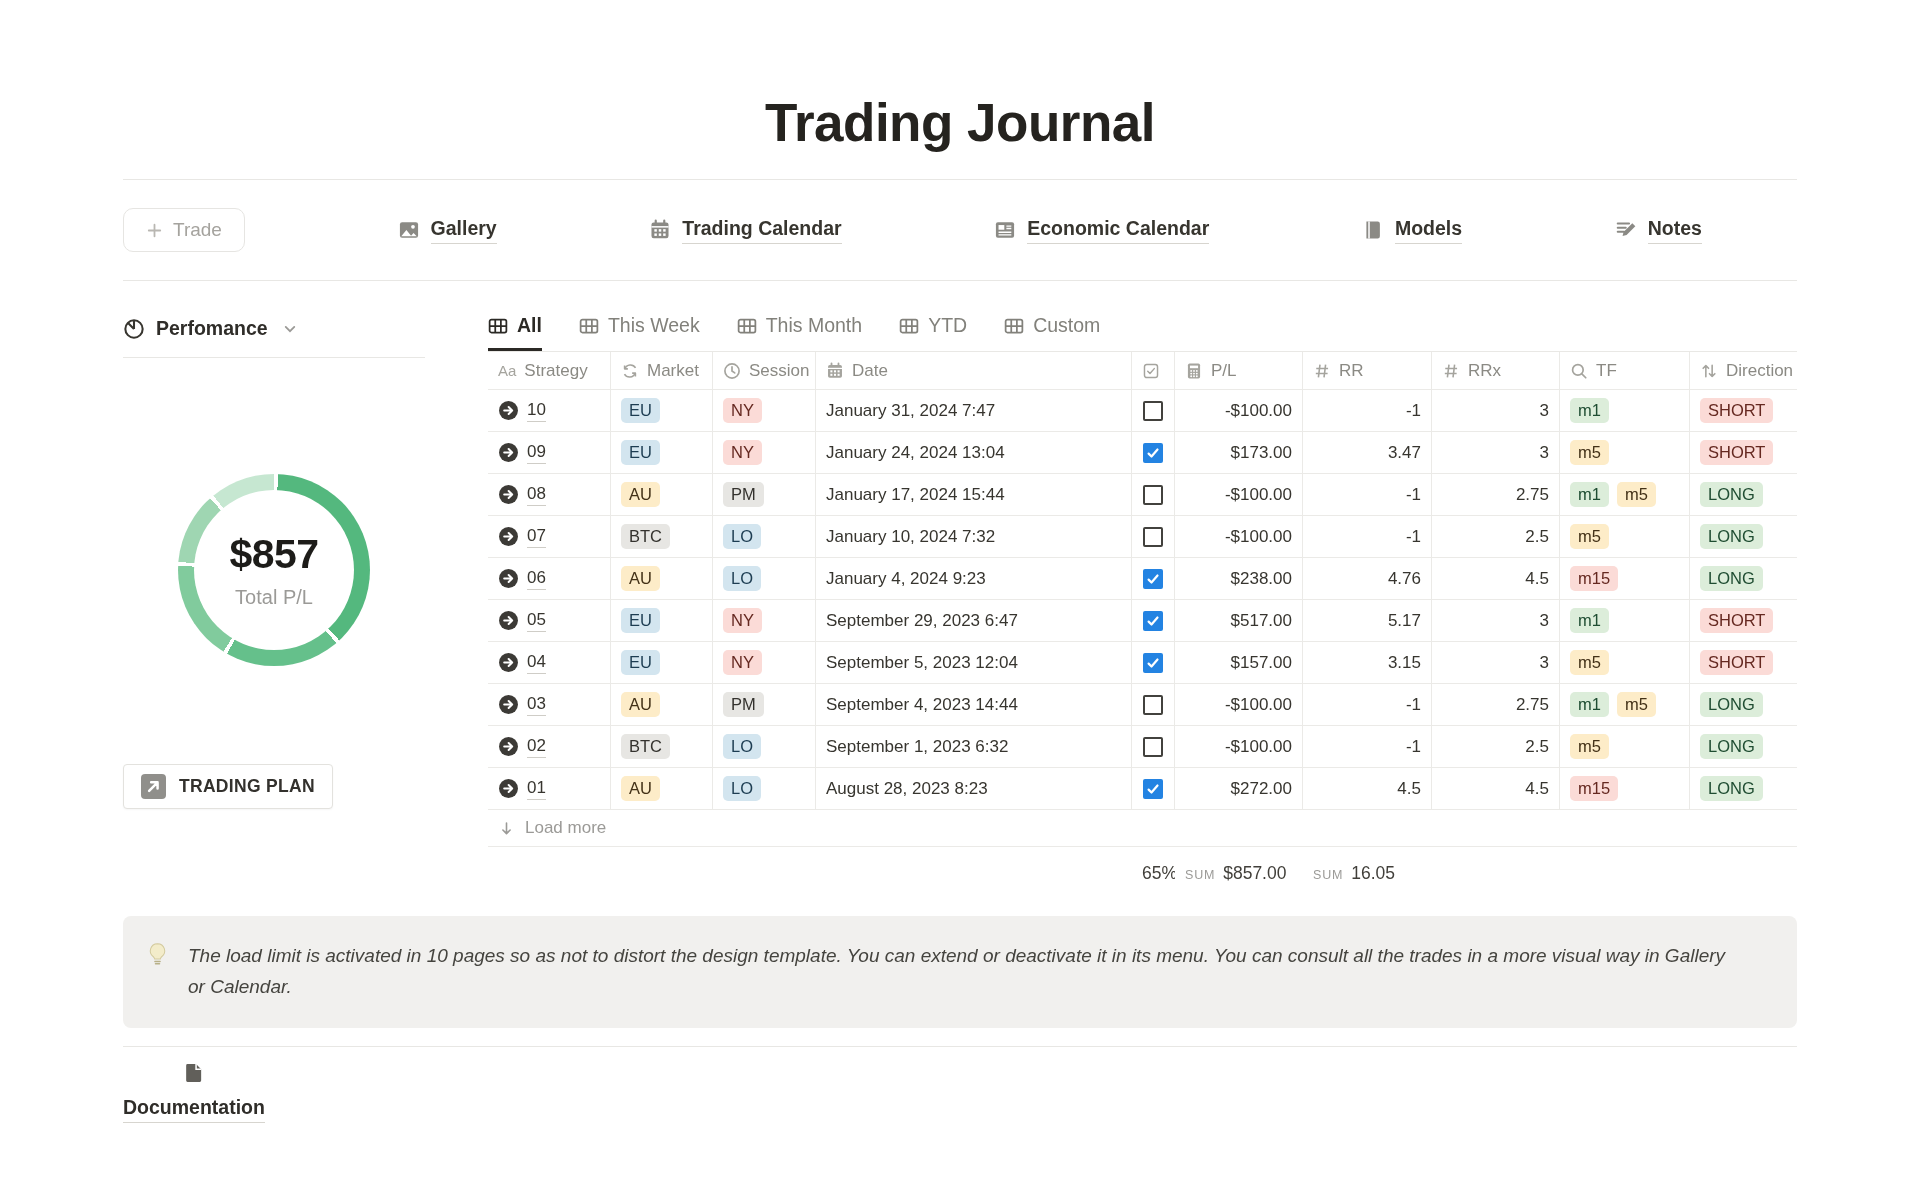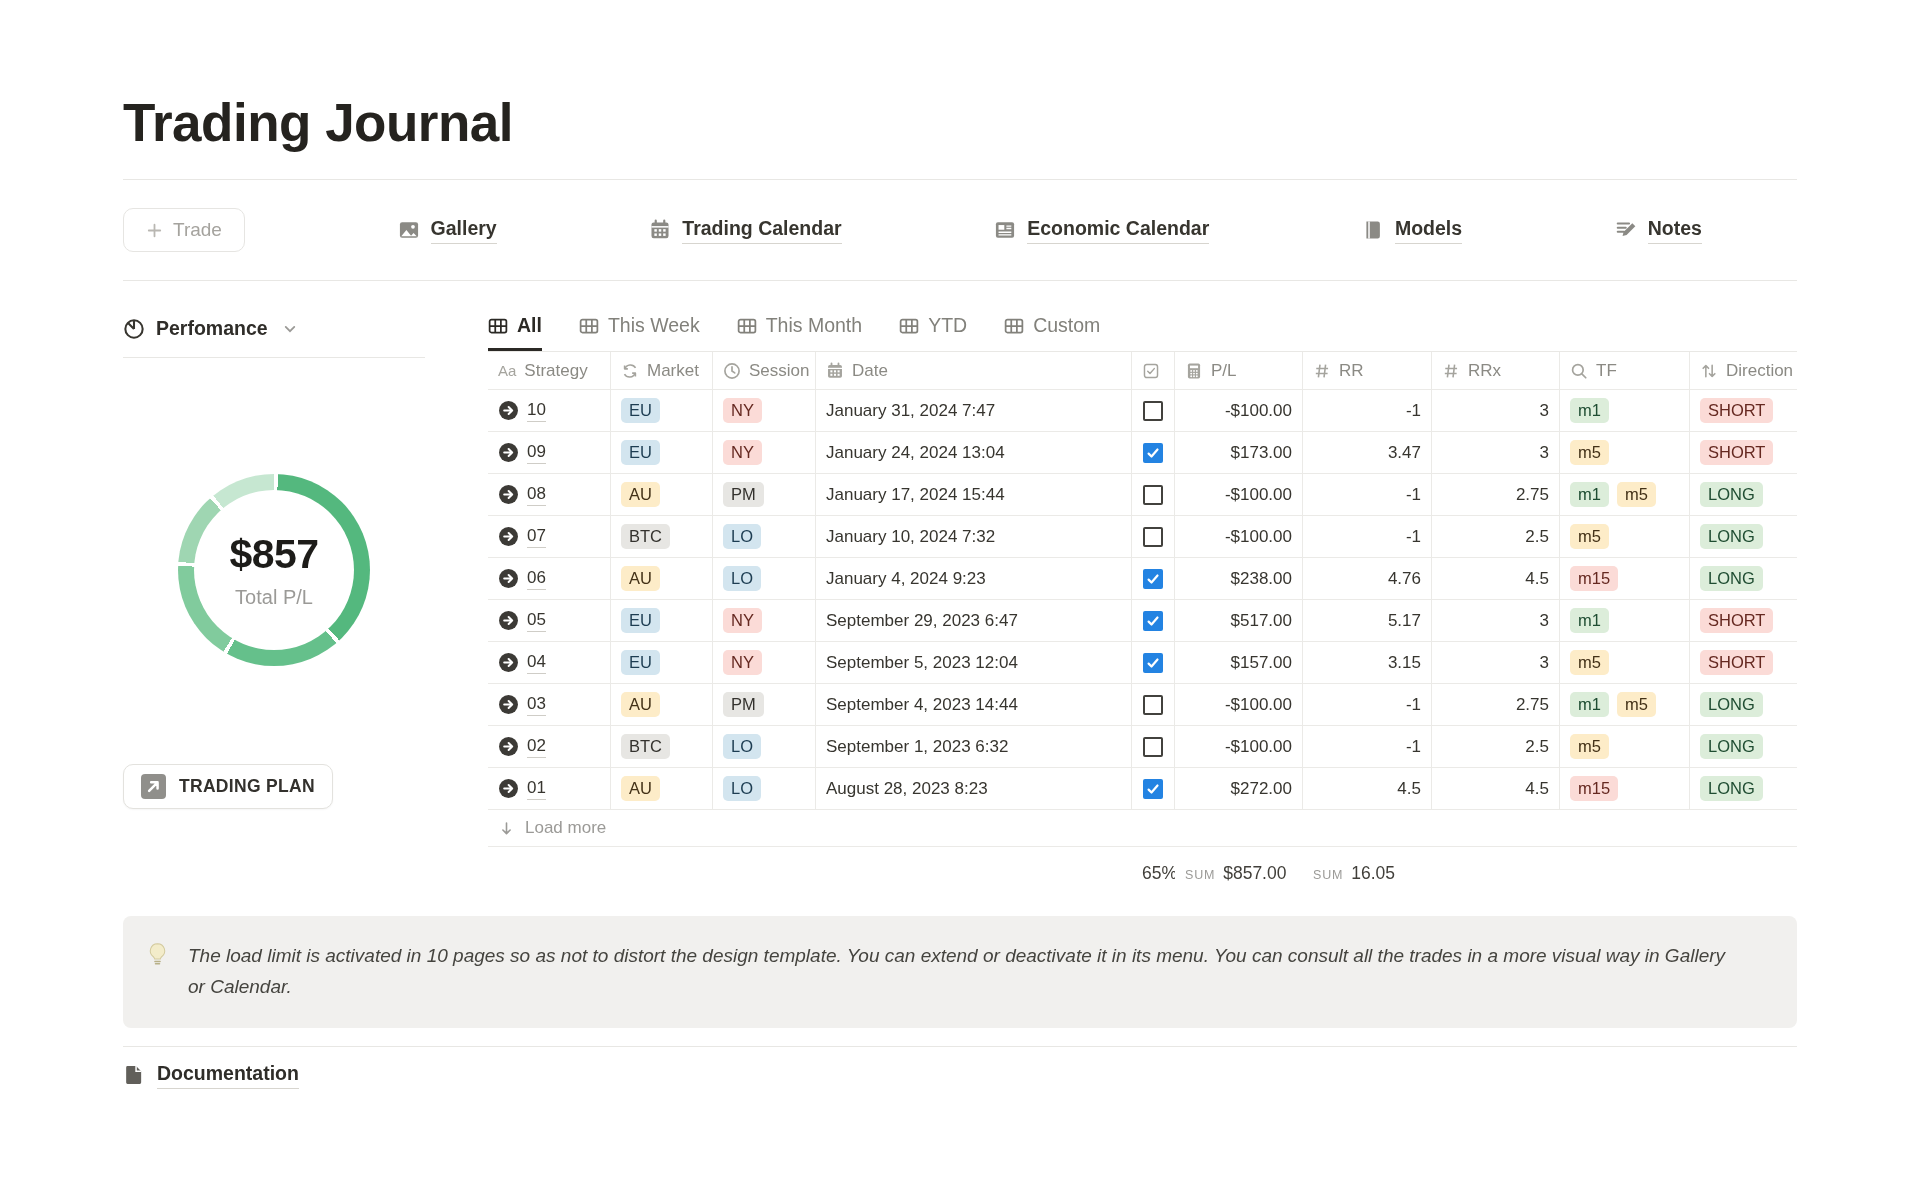--- a/index.html
+++ b/index.html
@@ -5,21 +5,21 @@
   * { box-sizing: border-box; }
   html,body { margin:0; padding:0; background:#fff; }
   .page {
     position:relative; width:1920px; height:1199px; overflow:hidden;
     background:#fff; color:#37352f;
     font-family:"Liberation Sans", sans-serif;
   }
   .wrap { padding:0 123px; }
 
   
-  .title { padding-top:92px; font-size:53px; font-weight:700; letter-spacing:-0.5px; color:#25231f; }
+  .title { padding-top:92px; font-size:53px; font-weight:700; letter-spacing:-0.5px; color:#25231f;text-align:center; }
   .divider { height:1px; background:#e8e7e4; }
   .divider.after-title { margin-top:26px; }
 
   
   .nav { display:flex; align-items:center; justify-content:space-between; height:100px; padding-right:95px; }
   .trade-btn {
     display:inline-flex; align-items:center; gap:10px; padding:10px 22px;
     border:1px solid #e6e5e2; border-radius:10px; background:#fff;
     color:#a5a39e; font-size:19px; cursor:default;
   }
@@ -38,21 +38,21 @@
 
   .donut-zone { margin-top:116px; display:flex; justify-content:center; }
   .donut { width:192px; height:192px; border-radius:50%; position:relative; background:#e8f2ea; }
   .donut-hole { position:absolute; inset:16px; border-radius:50%; background:#fff;
     display:flex; flex-direction:column; align-items:center; justify-content:center; }
   .donut-val { font-size:41px; font-weight:700; color:#1d1c19; letter-spacing:-0.5px; }
   .donut-lbl { font-size:20px; color:#9b9a97; margin-top:8px; }
 
   .plan-btn {
     margin-top:98px; display:inline-flex; align-items:center; gap:13px; height:45px; padding:0 17px;
-    border:1px solid #e3e2de; border-radius:10px; background:#fff; cursor:pointer;
+    border:1px solid #e3e2de; border-radius:4px; background:#fff; cursor:pointer;
     font-size:17.5px; font-weight:600; letter-spacing:0.3px; color:#33312d;
     box-shadow:0 1px 2px rgba(15,15,15,0.04);
   }
 
   .right { margin-left:63px; width:1309px; flex:none; }
 
   
   .tabs { display:flex; gap:37px; padding-top:33px; }
   .tab { display:flex; align-items:center; gap:9px; font-size:19.5px; color:#82817b;
          padding-bottom:11px; border-bottom:3px solid transparent; cursor:pointer; white-space:nowrap;justify-content:flex-end; }
@@ -90,21 +90,21 @@
   .sum-lbl { font-size:12.5px; color:#9b9a97; letter-spacing:0.8px; }
   .sum-val { font-size:17.5px; color:#413f3a; }
 
   
   .callout { margin-top:26px; background:#f1f0ee; border-radius:8px; display:flex; align-items:flex-start;
              gap:17px; padding:25px 24px 25px 21px; }
   .callout-text { font-style:italic; font-size:19px; line-height:1.62; color:#45443f; max-width:1555px; }
   .divider.after-callout { margin-top:18px; }
 
   
-  .doc-row { display:flex; align-items:center; gap:12px; margin-top:15px; font-size:19.5px; font-weight:600; color:#2f2d29; width:max-content; cursor:pointer; }
+  .doc-row { display:flex; align-items:center; gap:12px; margin-top:15px; font-size:19.5px; font-weight:600; color:#2f2d29; width:max-content; cursor:pointer;flex-direction:column; }
 
   .ic { display:inline-flex; flex:none; }
   .ic svg { display:block; }
 </style>
 </head>
 <body>
 
 <div class="page">
   <div class="wrap">
 

